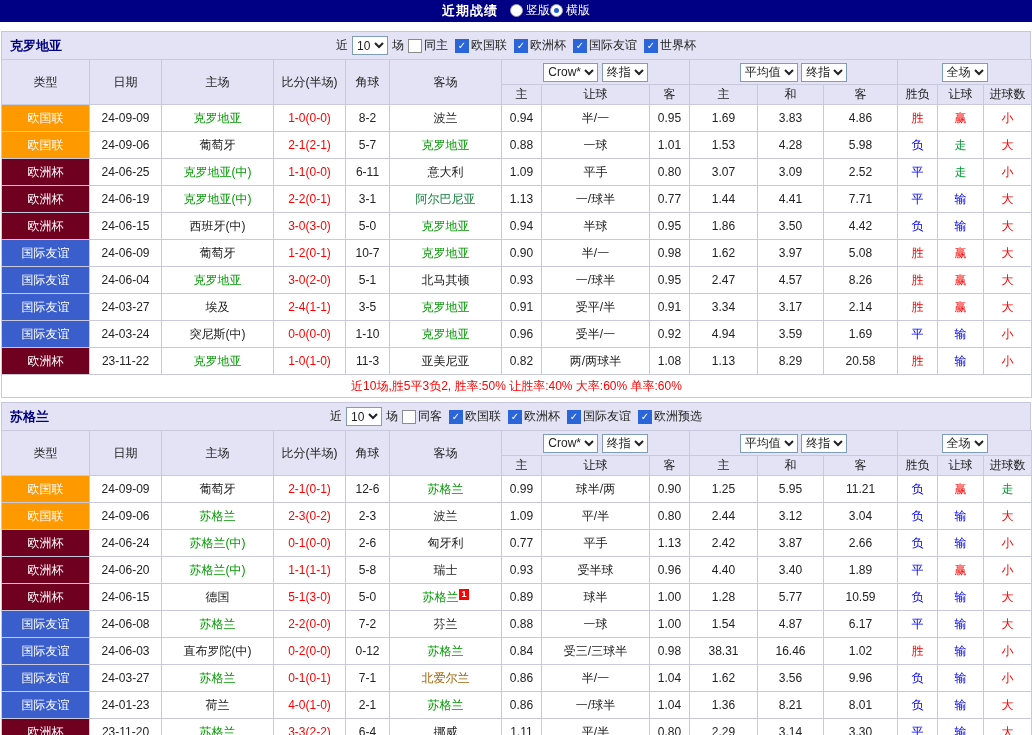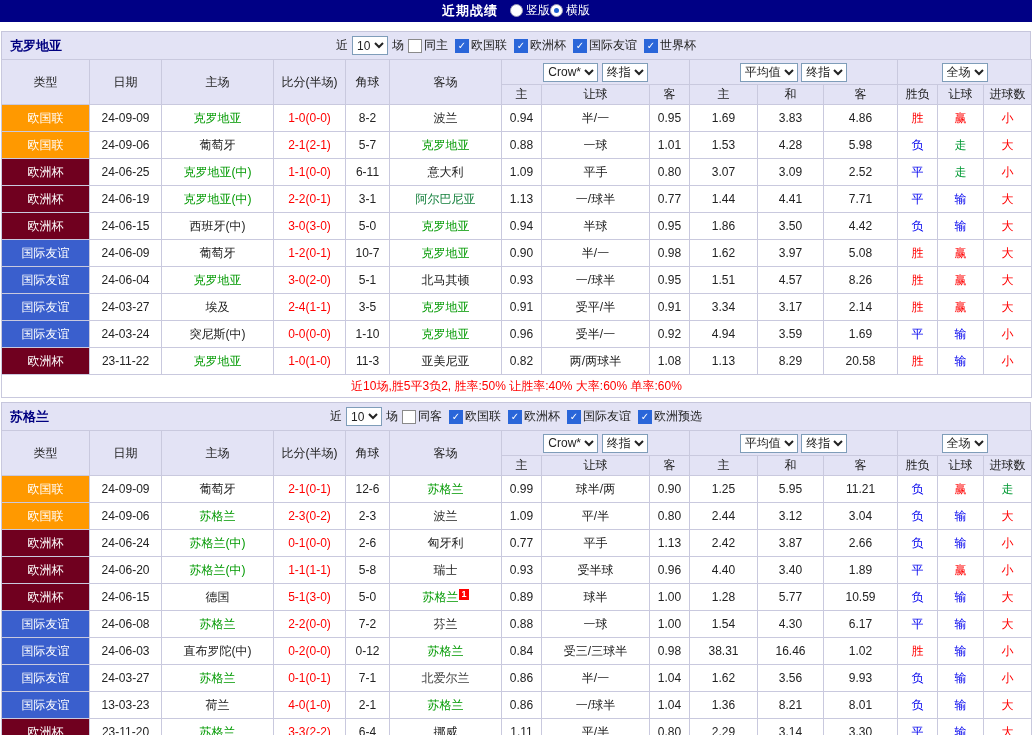--- a/index.html
+++ b/index.html
@@ -231,21 +231,21 @@
         <tr>
           <td class="badge" style="background: rgb(58, 95, 205);">国际友谊</td>
           <td>24-06-04</td>
           <td style="color: rgb(0, 153, 0);">克罗地亚</td>
           <td class="score">3-0(2-0)</td>
           <td>5-1</td>
           <td style="color: rgb(34, 34, 34);"><span>北马其顿</span></td>
           <td>0.93</td>
           <td>一/球半</td>
           <td>0.95</td>
-          <td>1.51</td>
+          <td>2.47</td>
           <td>4.57</td>
           <td>8.26</td>
           <td style="color: rgb(255, 0, 0);">胜</td>
           <td style="color: rgb(255, 0, 0);">赢</td>
           <td style="color: rgb(255, 0, 0);">大</td>
         </tr>
         <tr>
           <td class="badge" style="background: rgb(58, 95, 205);">国际友谊</td>
           <td>24-03-27</td>
           <td style="color: rgb(34, 34, 34);">埃及</td>
@@ -476,21 +476,21 @@
           <td class="badge" style="background: rgb(58, 95, 205);">国际友谊</td>
           <td>24-06-08</td>
           <td style="color: rgb(0, 153, 0);">苏格兰</td>
           <td class="score">2-2(0-0)</td>
           <td>7-2</td>
           <td style="color: rgb(34, 34, 34);"><span>芬兰</span></td>
           <td>0.88</td>
           <td>一球</td>
           <td>1.00</td>
           <td>1.54</td>
-          <td>4.30</td>
+          <td>4.87</td>
           <td>6.17</td>
           <td style="color: rgb(0, 0, 238);">平</td>
           <td style="color: rgb(0, 0, 238);">输</td>
           <td style="color: rgb(255, 0, 0);">大</td>
         </tr>
         <tr>
           <td class="badge" style="background: rgb(58, 95, 205);">国际友谊</td>
           <td>24-06-03</td>
           <td style="color: rgb(34, 34, 34);">直布罗陀(中)</td>
           <td class="score">0-2(0-0)</td>
@@ -505,34 +505,34 @@
           <td style="color: rgb(255, 0, 0);">胜</td>
           <td style="color: rgb(0, 0, 238);">输</td>
           <td style="color: rgb(255, 0, 0);">小</td>
         </tr>
         <tr>
           <td class="badge" style="background: rgb(58, 95, 205);">国际友谊</td>
           <td>24-03-27</td>
           <td style="color: rgb(0, 153, 0);">苏格兰</td>
           <td class="score">0-1(0-1)</td>
           <td>7-1</td>
-          <td style="color: #404040;"><span>北爱尔兰</span></td>
+          <td style="color: #a16207;"><span>北爱尔兰</span></td>
           <td>0.86</td>
           <td>半/一</td>
           <td>1.04</td>
           <td>1.62</td>
           <td>3.56</td>
-          <td>9.93</td>
-          <td style="color: rgb(0, 0, 238);">负</td>
-          <td style="color: rgb(0, 0, 238);">输</td>
-          <td style="color: rgb(255, 0, 0);">小</td>
-        </tr>
-        <tr>
-          <td class="badge" style="background: rgb(58, 95, 205);">国际友谊</td>
-          <td>13-03-23</td>
+          <td>9.96</td>
+          <td style="color: rgb(0, 0, 238);">负</td>
+          <td style="color: rgb(0, 0, 238);">输</td>
+          <td style="color: rgb(255, 0, 0);">小</td>
+        </tr>
+        <tr>
+          <td class="badge" style="background: rgb(58, 95, 205);">国际友谊</td>
+          <td>24-01-23</td>
           <td style="color: rgb(34, 34, 34);">荷兰</td>
           <td class="score">4-0(1-0)</td>
           <td>2-1</td>
           <td style="color: rgb(0, 153, 0);"><span>苏格兰</span></td>
           <td>0.86</td>
           <td>一/球半</td>
           <td>1.04</td>
           <td>1.36</td>
           <td>8.21</td>
           <td>8.01</td>

